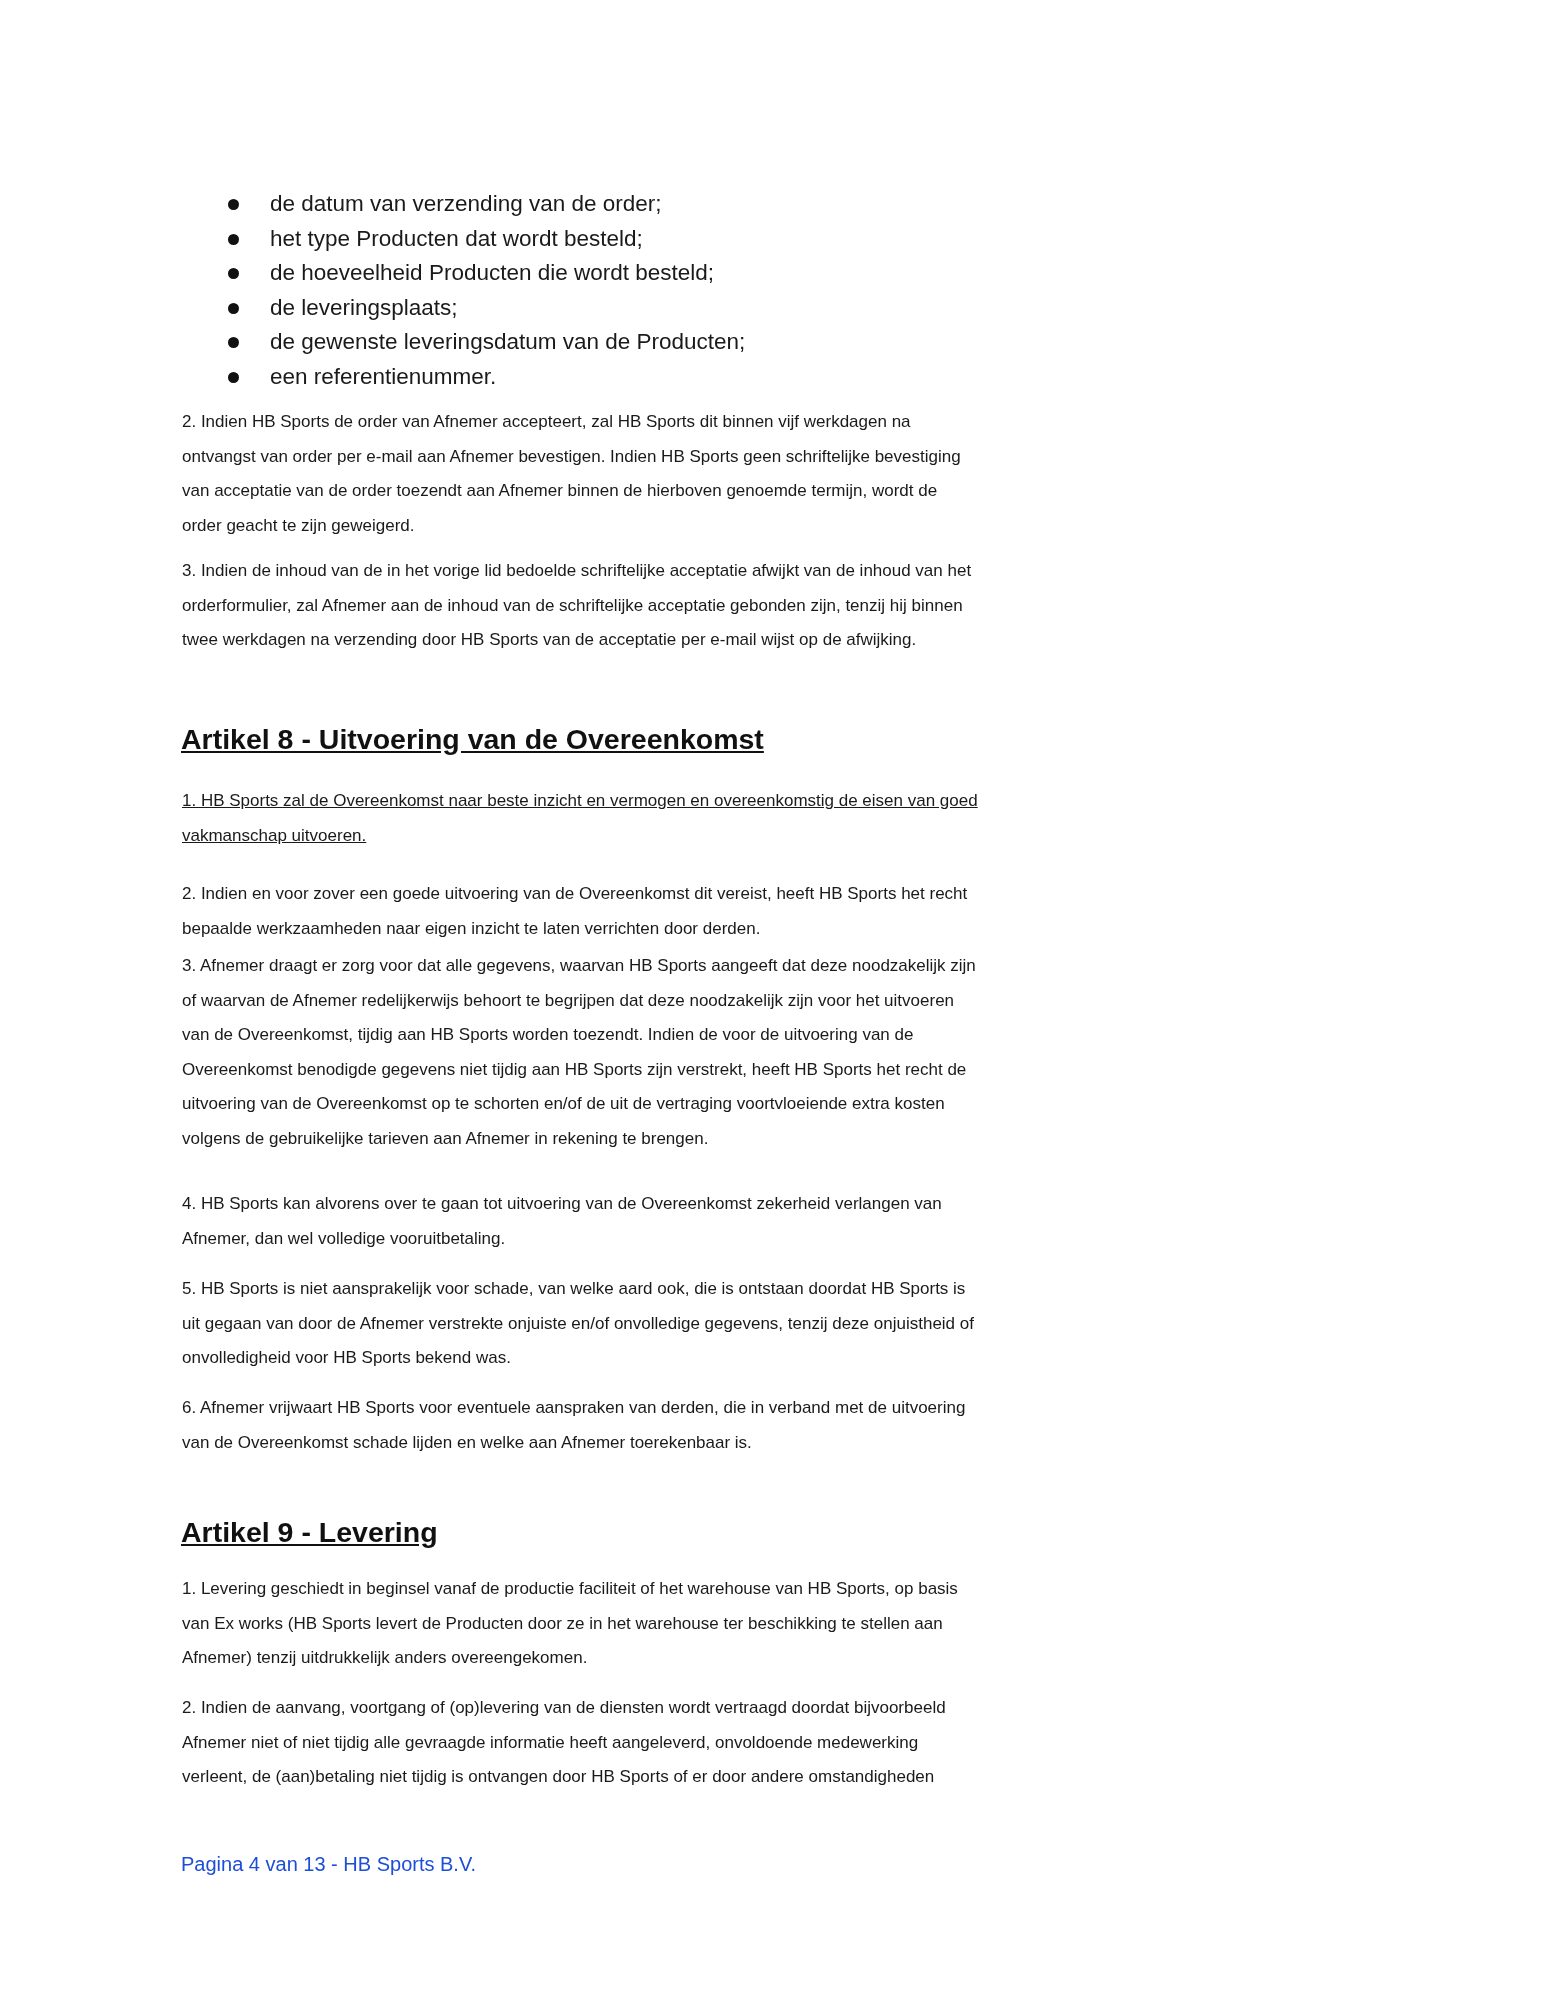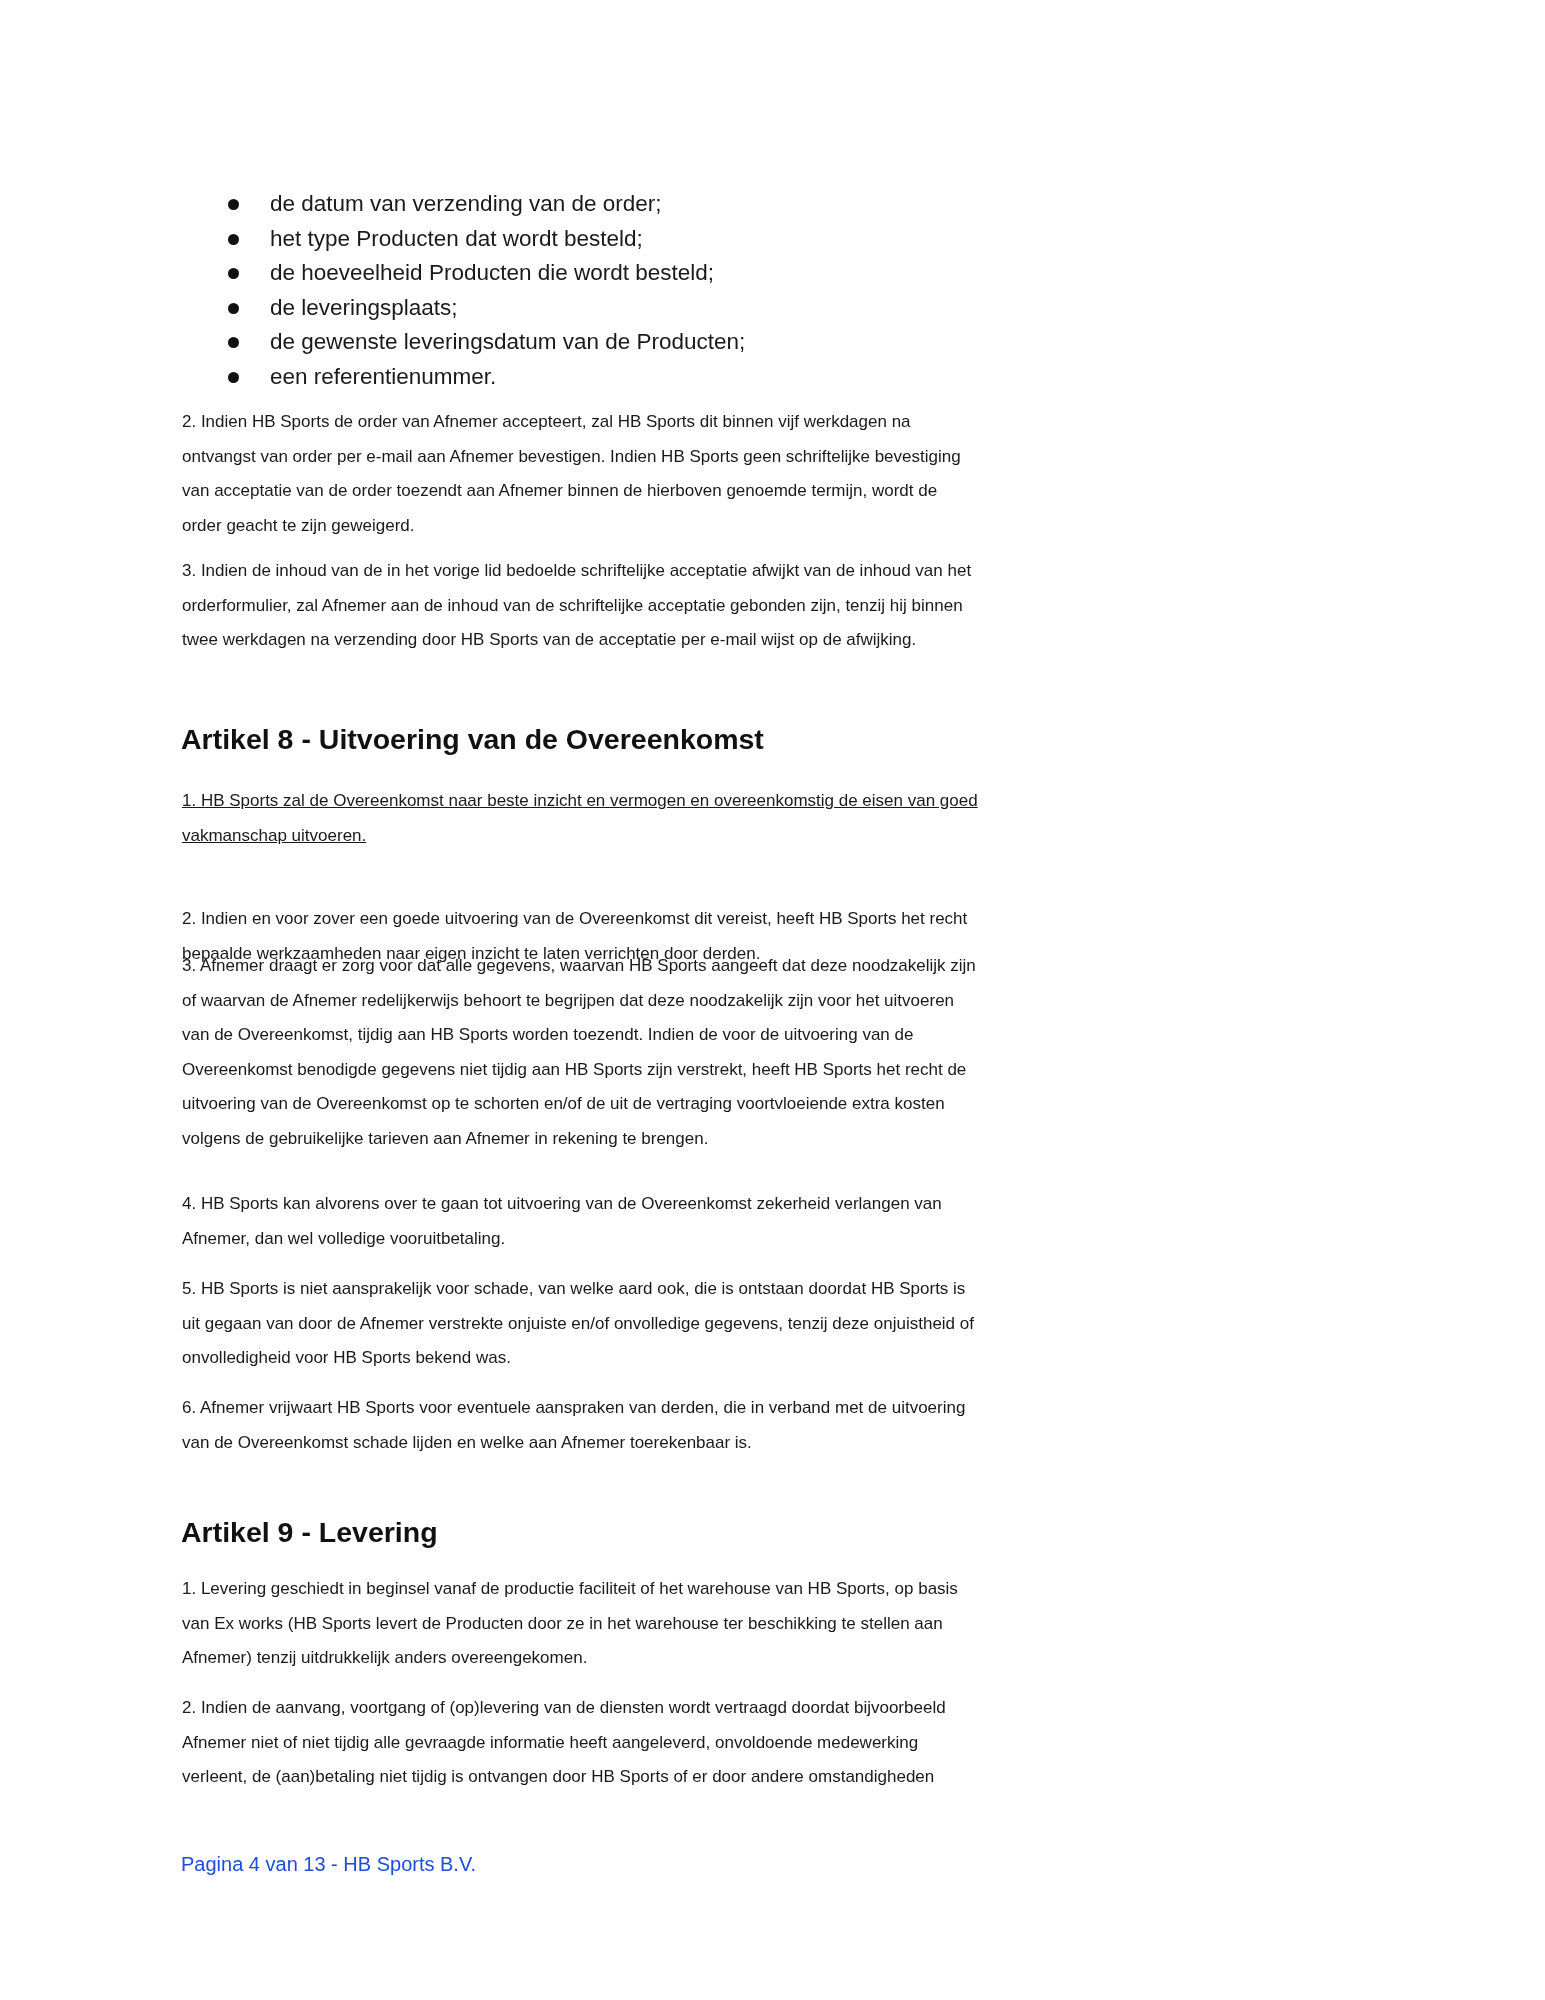--- a/index.html
+++ b/index.html
@@ -48,20 +48,21 @@
       margin: 1px;
       white-space: nowrap;
     }
     .para .ln { display: block; }
     .heading {
       font-size: 28.5px;
       font-weight: bold;
       margin: 0;
       color: #111111;
       white-space: nowrap;
+      text-decoration: underline;
     }
     .footer {
       position: absolute;
       left: 181px;
       top: 1853px;
       font-size: 20px;
       color: #1d4ed8;
       white-space: nowrap;
     }
   </style>
@@ -92,21 +93,21 @@
     <span class="ln">twee werkdagen na verzending door HB Sports van de acceptatie per e-mail wijst op de afwijking.</span>
   </p>
 
   <h2 class="heading" style="position:absolute; top:543px;">Artikel 8 - Uitvoering van de Overeenkomst</h2>
 
   <p class="para" style="position:absolute; top:603px;text-decoration:underline;">
     <span class="ln">1. HB Sports zal de Overeenkomst naar beste inzicht en vermogen en overeenkomstig de eisen van goed</span>
     <span class="ln">vakmanschap uitvoeren.</span>
   </p>
 
-  <p class="para" style="position:absolute; top:721px;">
+  <p class="para" style="position:absolute; top:696px;">
     <span class="ln">2. Indien en voor zover een goede uitvoering van de Overeenkomst dit vereist, heeft HB Sports het recht</span>
     <span class="ln">bepaalde werkzaamheden naar eigen inzicht te laten verrichten door derden.</span>
   </p>
 
   <p class="para" style="position:absolute; top:768px;">
     <span class="ln">3. Afnemer draagt er zorg voor dat alle gegevens, waarvan HB Sports aangeeft dat deze noodzakelijk zijn</span>
     <span class="ln">of waarvan de Afnemer redelijkerwijs behoort te begrijpen dat deze noodzakelijk zijn voor het uitvoeren</span>
     <span class="ln">van de Overeenkomst, tijdig aan HB Sports worden toezendt. Indien de voor de uitvoering van de</span>
     <span class="ln">Overeenkomst benodigde gegevens niet tijdig aan HB Sports zijn verstrekt, heeft HB Sports het recht de</span>
     <span class="ln">uitvoering van de Overeenkomst op te schorten en/of de uit de vertraging voortvloeiende extra kosten</span>

